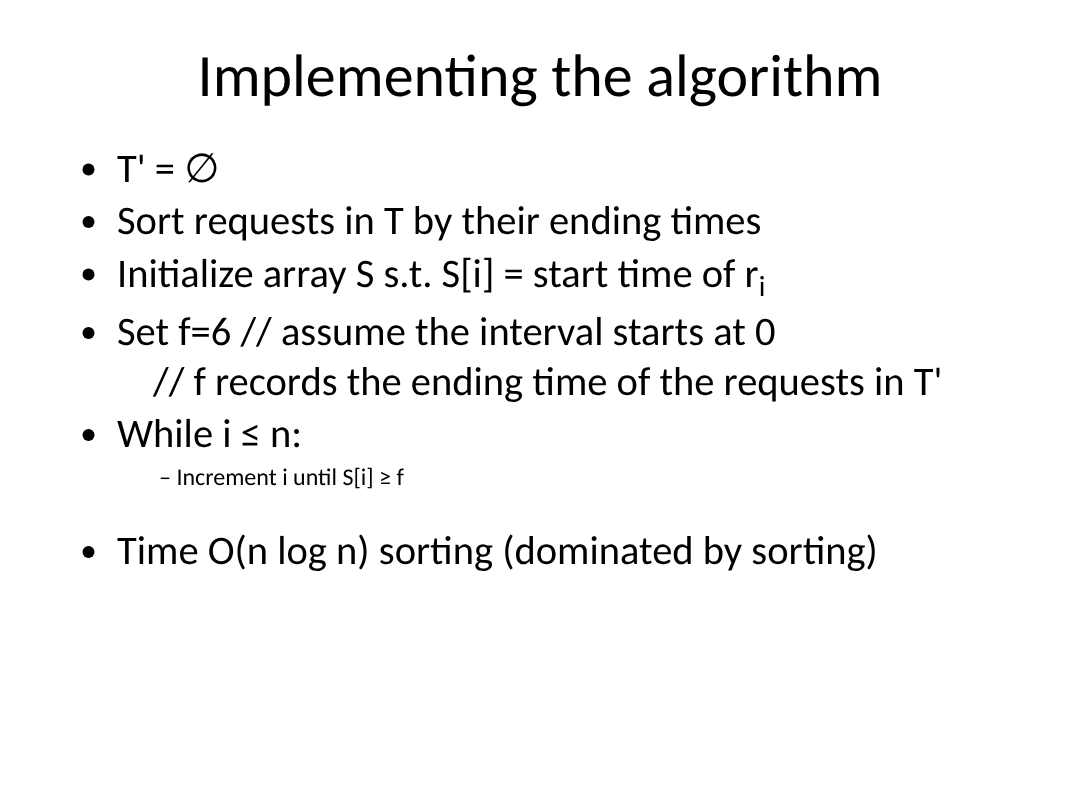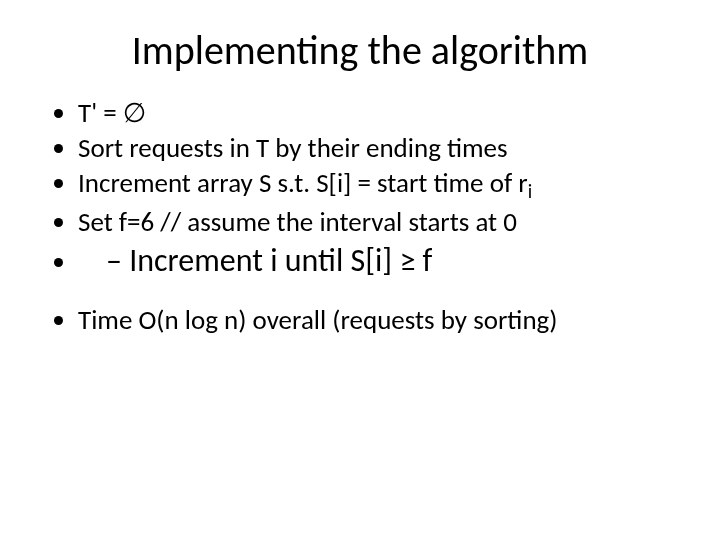--- a/index.html
+++ b/index.html
@@ -35,51 +35,53 @@
     font-weight: 400;
   }
   .cont {
     display: block;
     margin-left: 24px;
   }
   ul.lvl2 {
     list-style: none;
     margin: 2px 0 0 0;
     padding-left: 28px;
-    font-size: 32px;
+    font-size: 16px;
     line-height: 1.22;
   }
   ul.lvl2 > li::before {
     content: "– ";
   }
   .spacer {
     height: 22px;
   }
   .sub { font-size: 0.72em; vertical-align: sub; }
 </style>
 </head>
 <body>
 
 <div class="slide">
   <div class="title">Implementing the algorithm</div>
 
   <ul class="lvl1">
     <li><span>T' = ∅</span></li>
     <li><span>Sort requests in T by their ending times</span></li>
     <li>
-      <span>Increment array S s.t. S[i] = start time of r</span><span class="sub">i</span>
+      <span>Initialize array S s.t. S[i] = start time of r</span><span class="sub">i</span>
     </li>
     <li>
       <span>Set f=6     // assume the interval starts at 0</span>
+      <span class="cont">// f records the ending time of the requests in T'</span>
     </li>
     <li>
+      <span>While i ≤ n:</span>
       <ul class="lvl2">
         <li><span>Increment i until S[i] ≥ f</span></li>
       </ul>
     </li>
   </ul>
 
   <div class="spacer"></div>
 
   <ul class="lvl1">
-    <li><span>Time O(n log n) overall (requests by sorting)</span></li>
+    <li><span>Time O(n log n) sorting (dominated by sorting)</span></li>
   </ul>
 </div>
 
 </body></html>

